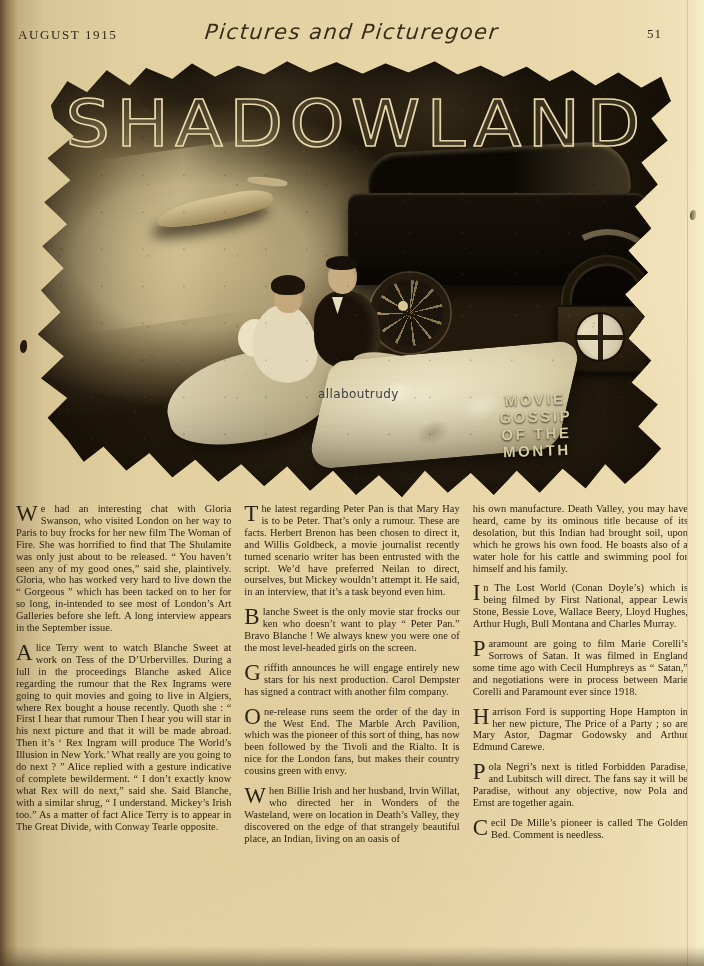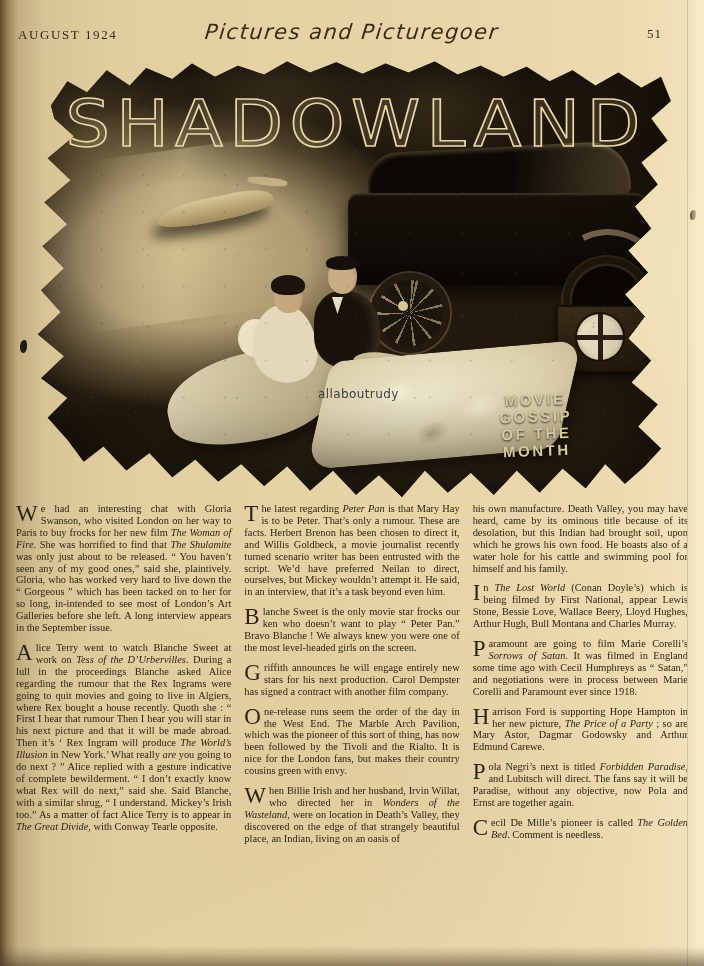--- a/index.html
+++ b/index.html
@@ -126,28 +126,28 @@
     font-size:12px;color:#404040;letter-spacing:.4px;}
   .speck{position:absolute;background:#241a0d;border-radius:60% 40% 55% 45%;}
   .speck.s1{left:20px;top:340px;width:7px;height:13px;}
   .speck.s2{left:690px;top:210px;width:6px;height:10px;}
   
   .columns{position:absolute;left:16px;top:503px;width:672px;display:flex;gap:13px;}
   .col{flex:1;min-width:0;font-size:10.4px;line-height:11.9px;text-align:justify;
     color:#2c2416;hyphens:auto;-webkit-hyphens:auto;}
   .para{margin:0 0 8px;}
   .dropcap{float:left;font-size:23px;line-height:19px;padding:1px 3px 0 0;color:#2c2416;}
-  .it{font-style:italic;}
+  .it{}
 </style>
 </head>
 <body>
 
 <div class="page">
 
-  <div class="date">AUGUST 1924</div>
+  <div class="date">AUGUST 1915</div>
   <div class="mag-title">Pictures and Picturegoer</div>
   <div class="page-num">51</div>
 
   <div class="photo">
     <div class="ph-base"></div>
     <div class="ph-beam"></div>
     <div class="ph-log"></div>
 
     <div class="ph-car">
       <div class="car-top"></div>

